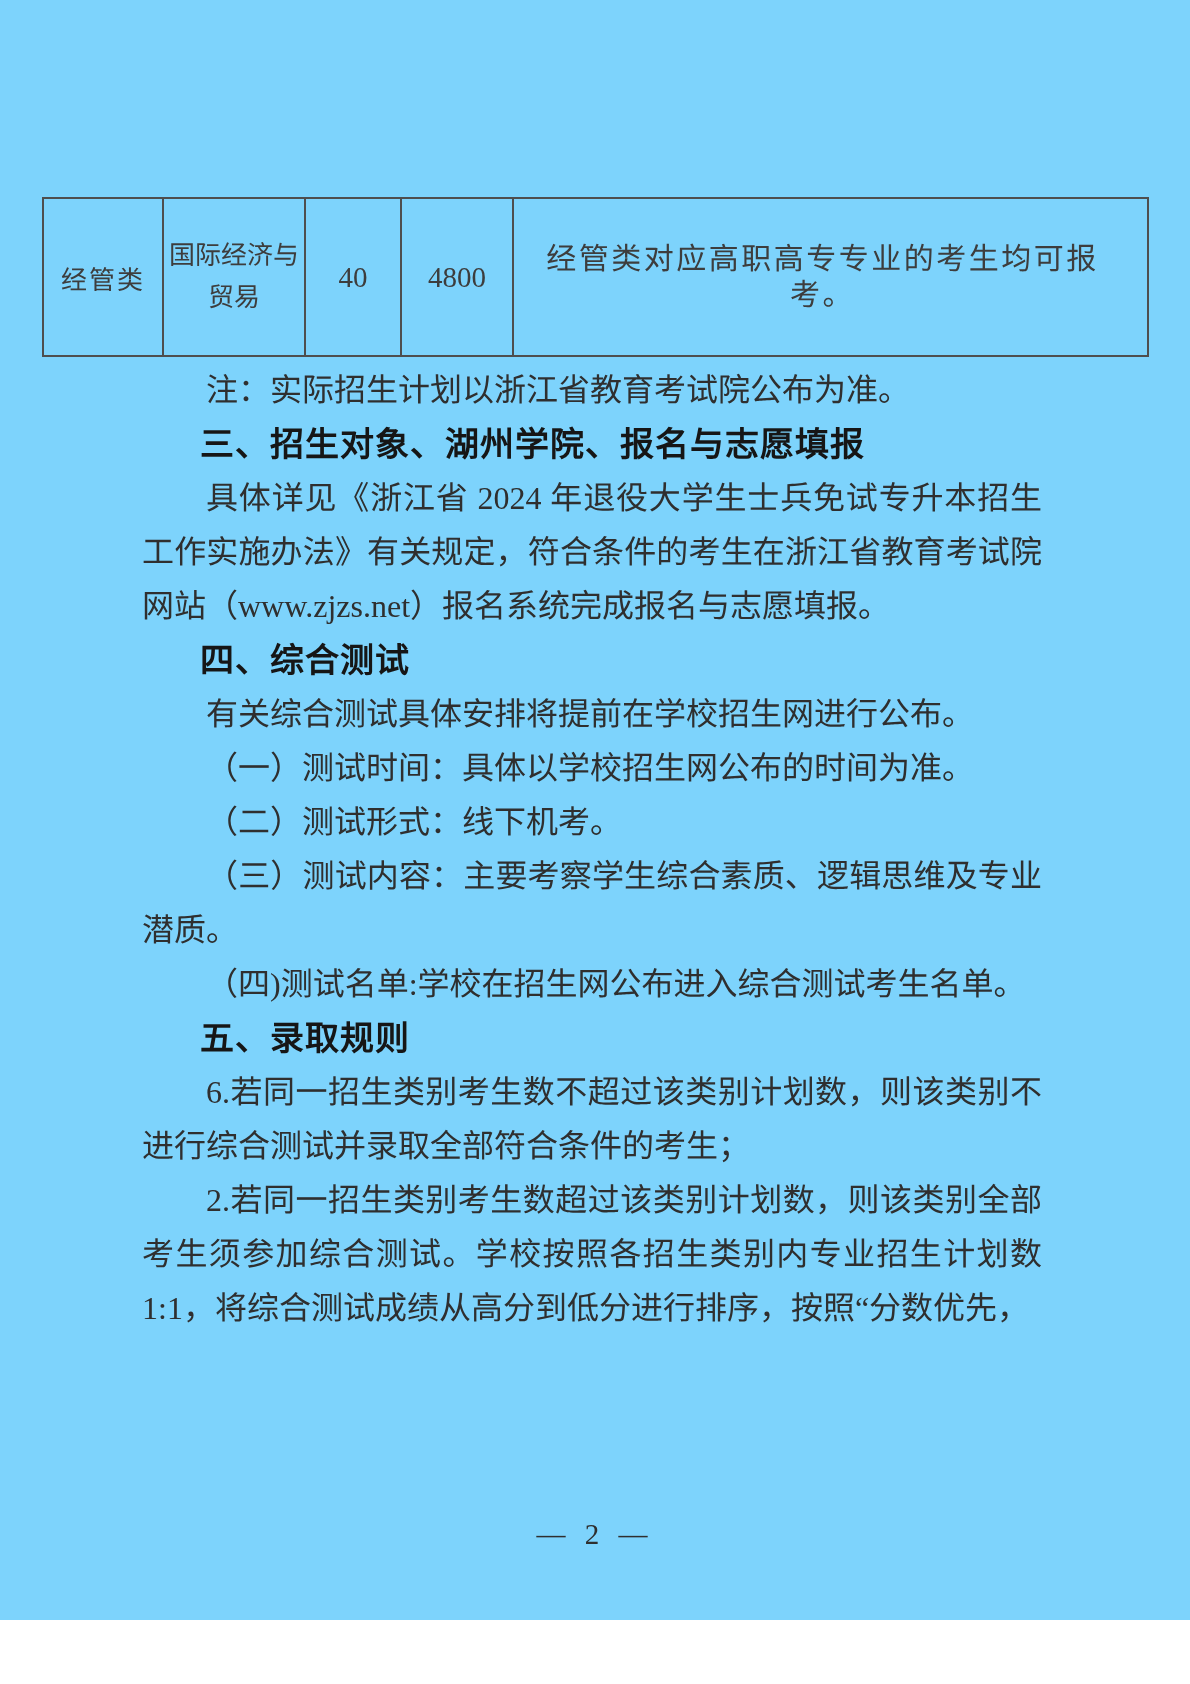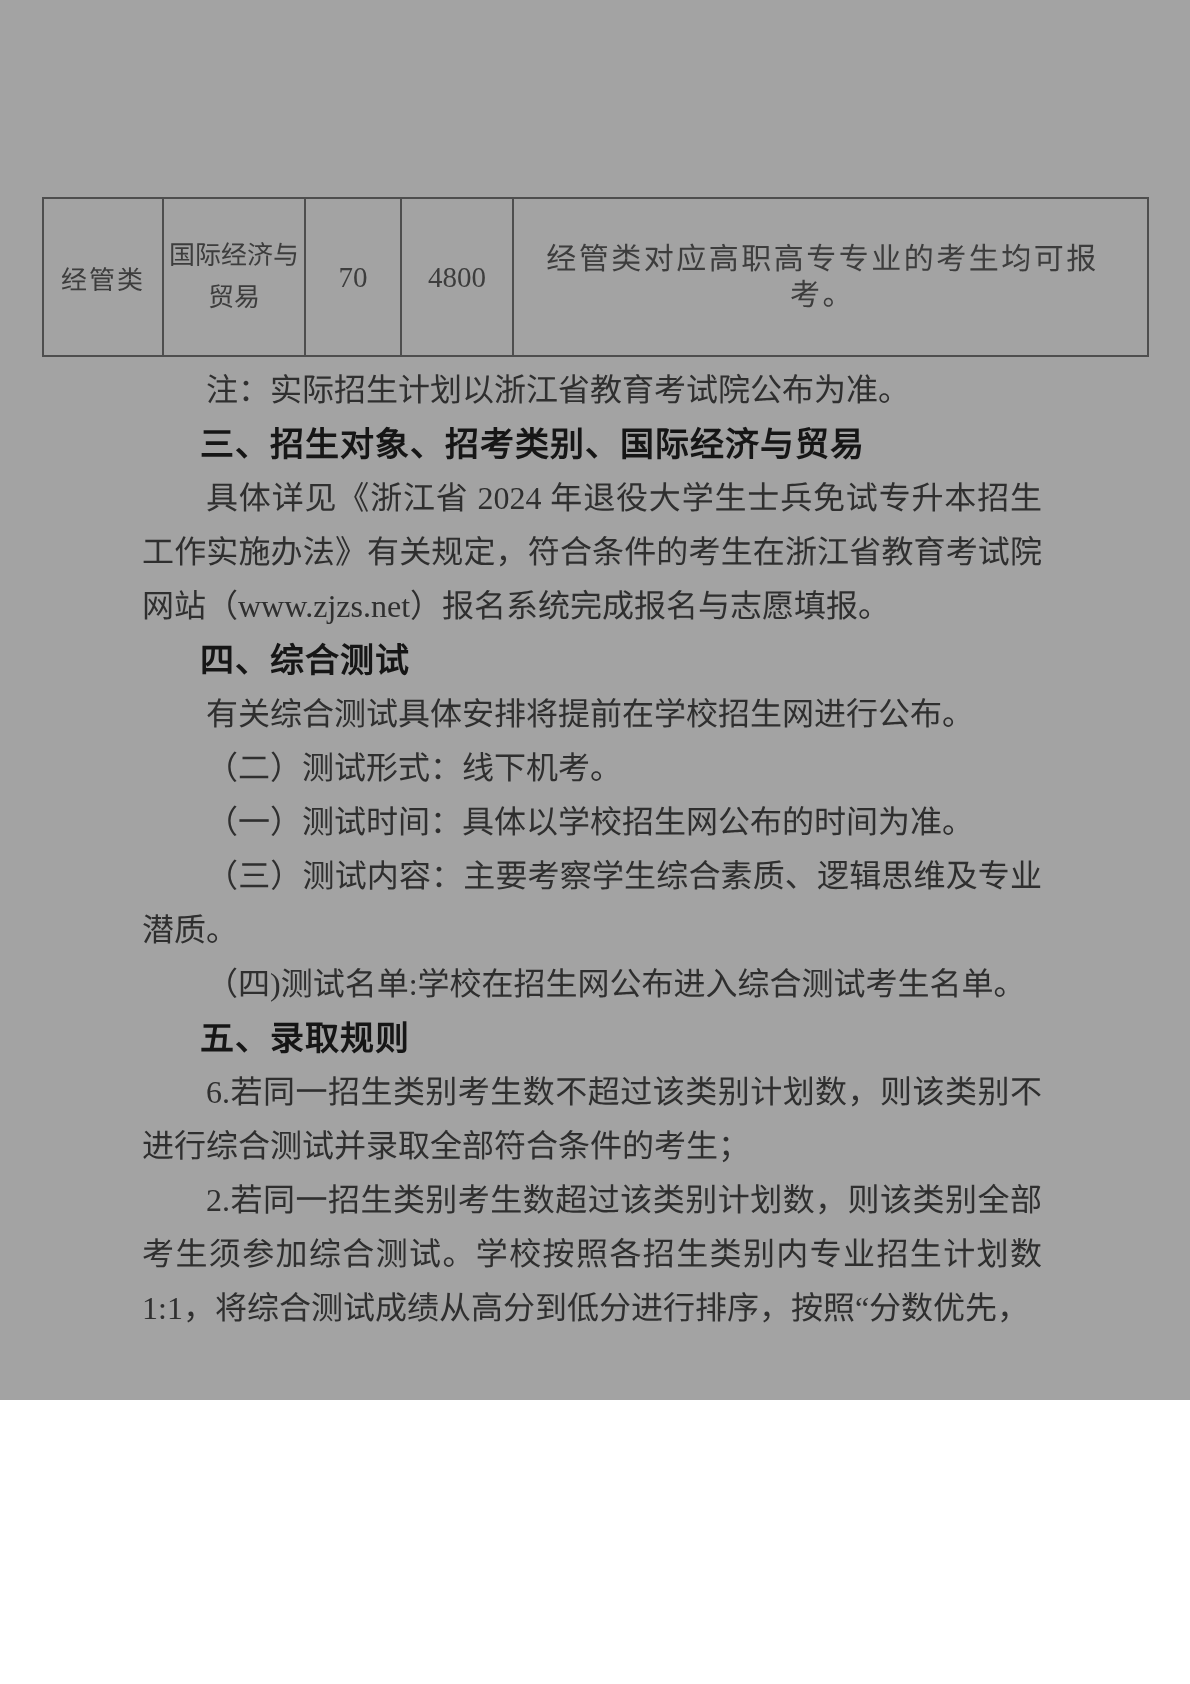--- a/index.html
+++ b/index.html
@@ -3,22 +3,22 @@
 <meta charset="utf-8">
 <style>
   html, body {
     margin: 0;
     padding: 0;
     background: #ffffff;
   }
   .page {
     position: relative;
     width: 1190px;
-    height: 1400px;
-    background: #a3a3a3;
+    height: 1620px;
+    background: #7dd3fc;
     overflow: hidden;
     font-family: "Liberation Serif", "DejaVu Serif", serif;
     color: #2f2f2f;
   }
 
   
   .plan-table {
     position: absolute;
     left: 42px;
     top: 197px;
@@ -95,37 +95,37 @@
       <col style="width:120px">
       <col style="width:142px">
       <col style="width:96px">
       <col style="width:112px">
       <col style="width:635px">
     </colgroup>
     <tbody>
         <tr>
       <td class="cell-category">经管类</td>
       <td class="cell-major">国际经济与贸易</td>
-      <td class="cell-plan">70</td>
+      <td class="cell-plan">40</td>
       <td class="cell-tuition">4800</td>
       <td class="cell-note">经管类对应高职高专专业的考生均可报考。</td>
     </tr>
   </tbody>
     </table>
 
   <div class="content">
     <p class="para">注：实际招生计划以浙江省教育考试院公布为准。</p>
 
-    <h3 class="heading">三、招生对象、招考类别、国际经济与贸易</h3>
+    <h3 class="heading">三、招生对象、湖州学院、报名与志愿填报</h3>
     <p class="para">具体详见《浙江省 2024 年退役大学生士兵免试专升本招生工作实施办法》有关规定，符合条件的考生在浙江省教育考试院网站（www.zjzs.net）报名系统完成报名与志愿填报。</p>
 
     <h3 class="heading">四、综合测试</h3>
     <p class="para">有关综合测试具体安排将提前在学校招生网进行公布。</p>
+    <p class="para">（一）测试时间：具体以学校招生网公布的时间为准。</p>
     <p class="para">（二）测试形式：线下机考。</p>
-    <p class="para">（一）测试时间：具体以学校招生网公布的时间为准。</p>
     <p class="para">（三）测试内容：主要考察学生综合素质、逻辑思维及专业潜质。</p>
     <p class="para">（四)测试名单:学校在招生网公布进入综合测试考生名单。</p>
 
     <h3 class="heading">五、录取规则</h3>
     <p class="para">6.若同一招生类别考生数不超过该类别计划数，则该类别不进行综合测试并录取全部符合条件的考生；</p>
     <p class="para">2.若同一招生类别考生数超过该类别计划数，则该类别全部考生须参加综合测试。学校按照各招生类别内专业招生计划数1:1，将综合测试成绩从高分到低分进行排序，按照“分数优先，</p>
   </div>
 
   <div class="footer">— 2 —</div>
 

